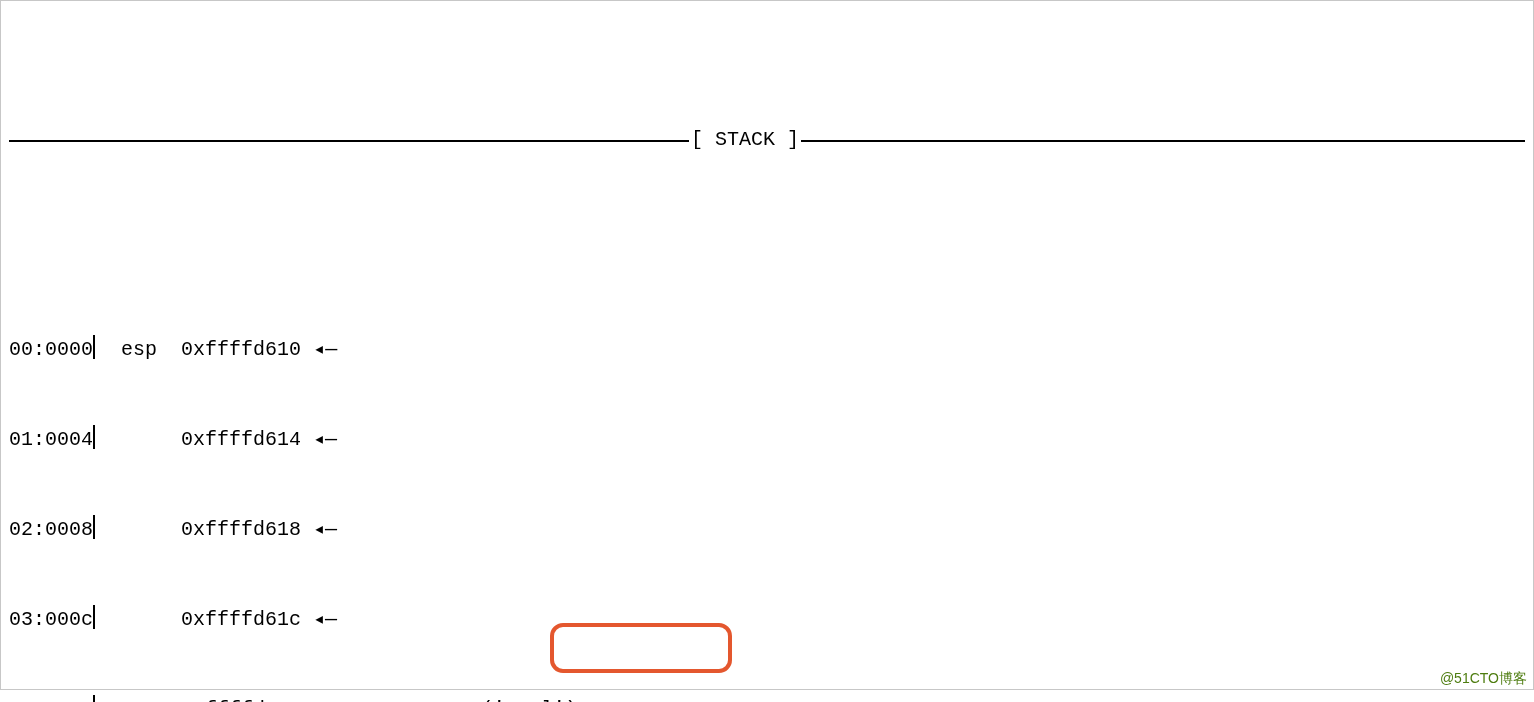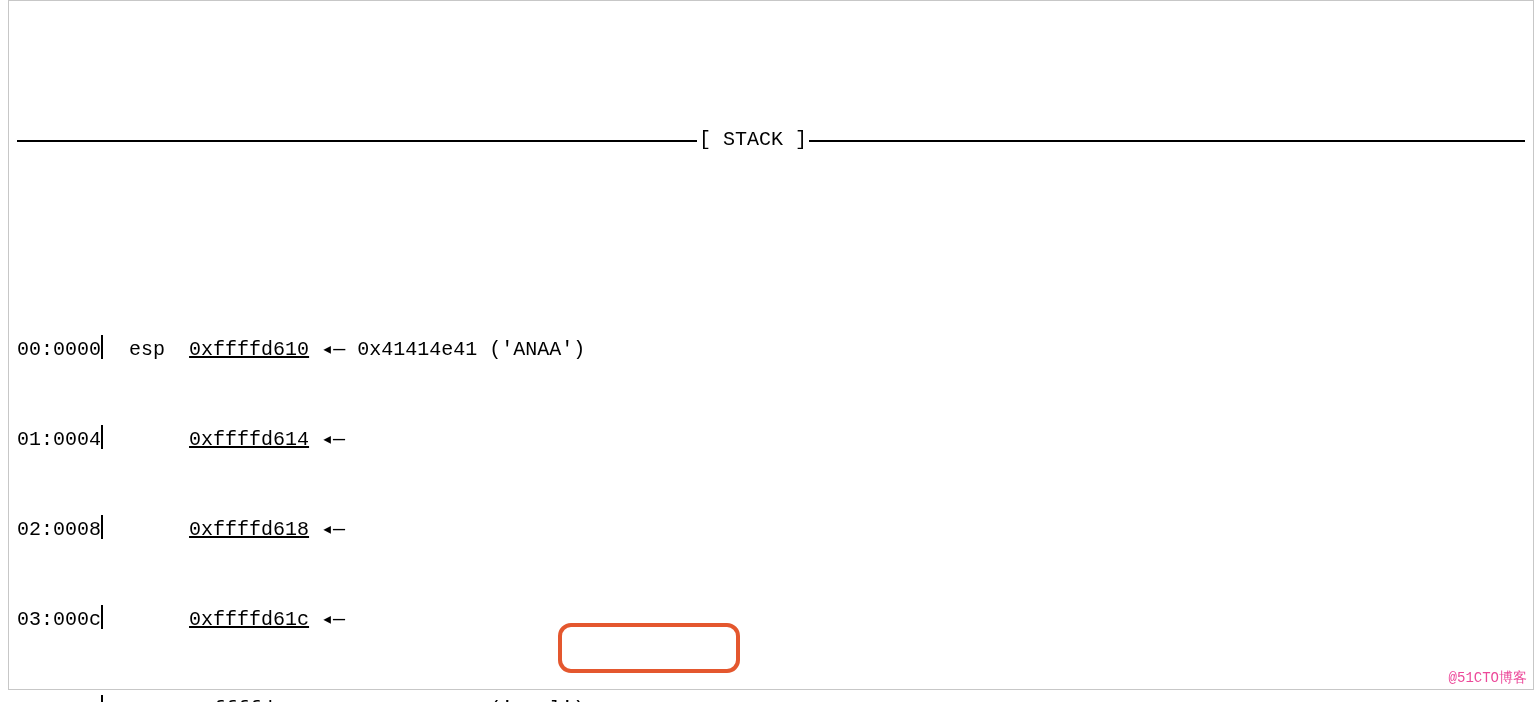--- a/index.html
+++ b/index.html
@@ -14,21 +14,20 @@
     color: #000000;
     overflow: hidden;
   }
   .terminal {
     position: relative;
     padding: 4px 8px 8px 8px;
     border: 1px solid #c7c7c7;
     height: 690px;
     box-sizing: border-box;
     white-space: pre;
-    margin-left: 8px;
   }
   .hdr-line {
     display: flex;
     align-items: center;
     font-weight: 400;
   }
   .hdr-rule {
     border-top: 2px solid #000;
     height: 0;
     margin-top: 2px;
@@ -49,42 +48,41 @@
     border-right: 2px solid #000;
     height: 24px;
     margin: 0 2px 0 0;
     vertical-align: middle;
   }
   .reg {
     font-weight: 400;
     white-space: pre;
   }
   .addr {
-    text-decoration: underline;
     white-space: pre;
   }
   .arrow {
     white-space: pre;
   }
   .val {
     white-space: pre;
   }
   .highlight-box {
     position: absolute;
     border: 4px solid #e4572e;
     border-radius: 13px;
     pointer-events: none;
   }
   .watermark {
     position: absolute;
     right: 6px;
     bottom: 4px;
     font-size: 14px;
-    color: #ec4899;
-    font-family: Liberation Mono, monospace;
+    color: #4d7c0f;
+    font-family: Liberation Sans, sans-serif;
     line-height: 14px;
   }
 </style>
 </head>
 <body>
 
 <div class="terminal">
 
   
   <div class="hdr-line">
@@ -93,21 +91,20 @@
     <div class="hdr-rule" style="flex:1;"></div>
   </div>
 
   
   <div>
     <div class="row">
       <span class="off">00:0000</span><span class="pipe"></span>
       <span class="reg">  <span>esp</span>  </span>
       <span class="addr">0xffffd610</span>
       <span class="arrow"> ◂— </span>
-      <span class="val"><span>0x41414e41</span> <span>('ANAA')</span></span>
     </div>
     <div class="row">
       <span class="off">01:0004</span><span class="pipe"></span>
       <span class="reg">       </span>
       <span class="addr">0xffffd614</span>
       <span class="arrow"> ◂— </span>
     </div>
     <div class="row">
       <span class="off">02:0008</span><span class="pipe"></span>
       <span class="reg">       </span>

